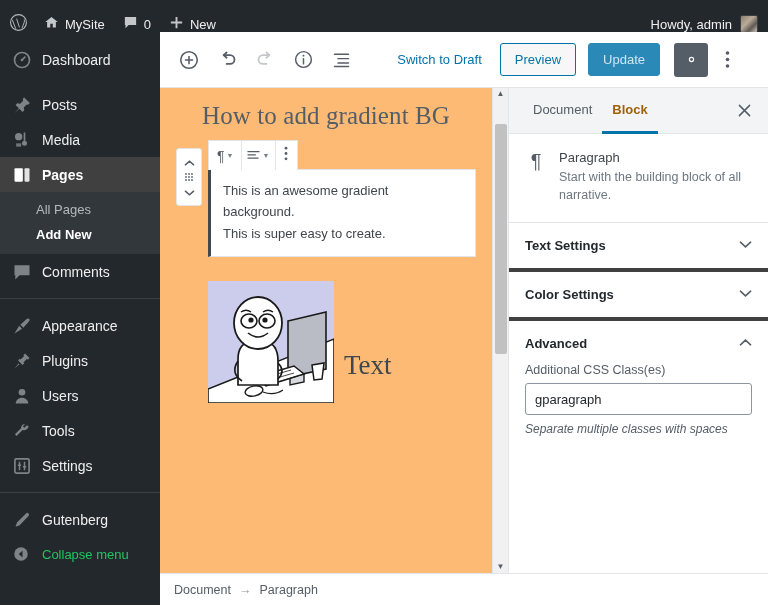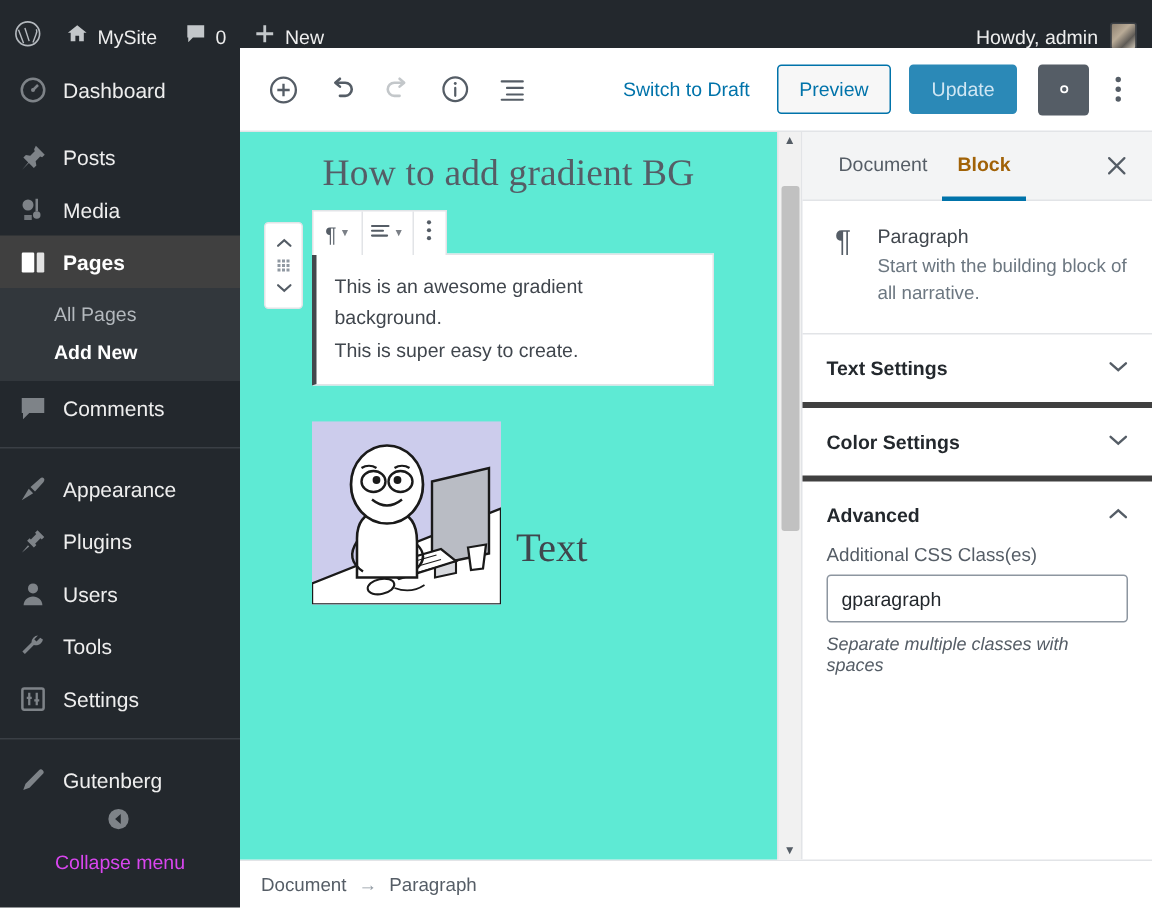--- a/index.html
+++ b/index.html
@@ -59,35 +59,35 @@
   }
   .menu-icon { width: 20px; height: 20px; flex: none; display: block; opacity: .73; }
   .menu-item.current .menu-icon { opacity: 1; }
   .submenu { background: #32373c; padding: 5px 0 7px 0; }
   .submenu-item {
     display: block; padding: 5px 12px 5px 36px;
     font-size: 13px; color: #b4b9be;
   }
   .submenu-item.current { color: #fff; font-weight: 700; }
   .menu-divider { height: 1px; background: #3a3f45; margin: 9px 0; }
-  .menu-item.collapse { color: #d946ef; font-size: 13px; flex-direction: column; }
+  .menu-item.collapse { color: #22c55e; font-size: 13px; }
 
   
   #editor {
     position: absolute; top: 32px; left: 160px;
     width: 608px; height: 573px;
     background: #fff;
     display: flex; flex-direction: column;
   }
   #edheader {
     height: 56px; flex: none;
     border-bottom: 1px solid #e2e4e7;
     background: #fff;
     display: flex; align-items: center;
-    padding: 0 10px 0 12px;
+    padding: 0 28px 0 12px;
     gap: 4px;
   }
   .tb-btn {
     width: 34px; height: 34px; flex: none;
     display: flex; align-items: center; justify-content: center;
     color: #555d66; background: none; border: none;
   }
   .tb-btn.disabled { color: #c3c7ca; }
   .hspacer { flex: 1; }
   .link-btn {
@@ -112,21 +112,21 @@
     color: #fff; display: flex; align-items: center; justify-content: center;
   }
   .btn-kebab {
     width: 26px; height: 34px; margin-left: 2px;
     background: none; border: none; color: #555d66;
     display: flex; align-items: center; justify-content: center;
   }
 
   
   #edbody { flex: 1; display: flex; min-height: 0; }
-  #canvaswrap { width: 358px; flex: none; position: relative; background: #5eead4; }
+  #canvaswrap { width: 332px; flex: none; position: relative; background: #fdba74; }
   #canvas { position: absolute; inset: 0; overflow: hidden; }
 
   .post-title {
     font-family: "Liberation Serif", serif;
     font-size: 25px; color: #555d66;
     text-align: center; padding: 14px 10px 2px;
     letter-spacing: .1px;
   }
 
   .block-area { position: relative; margin: 8px 0 0 48px; width: 268px; }

